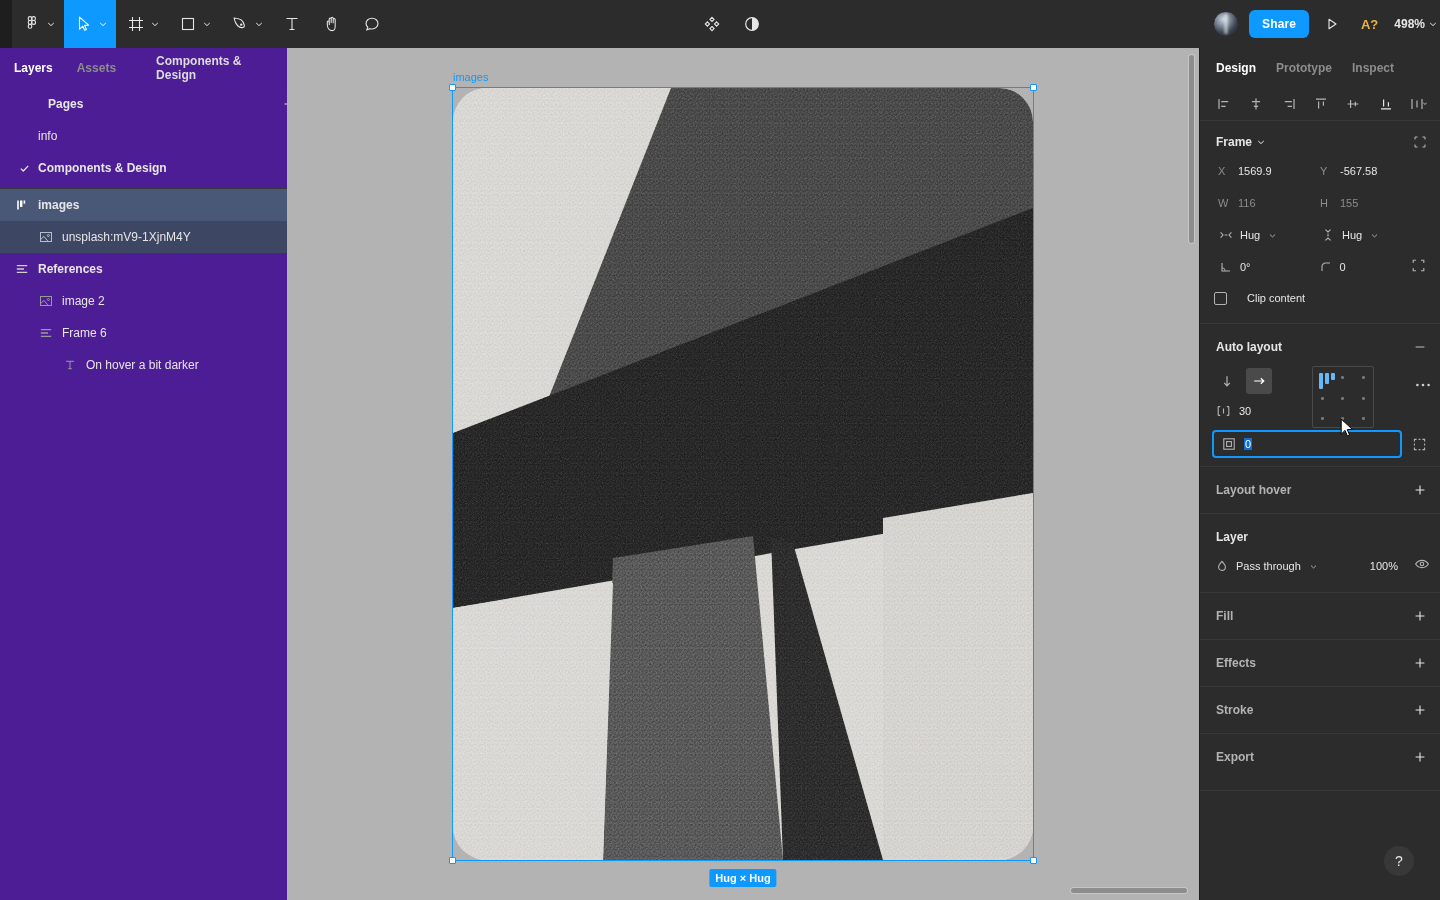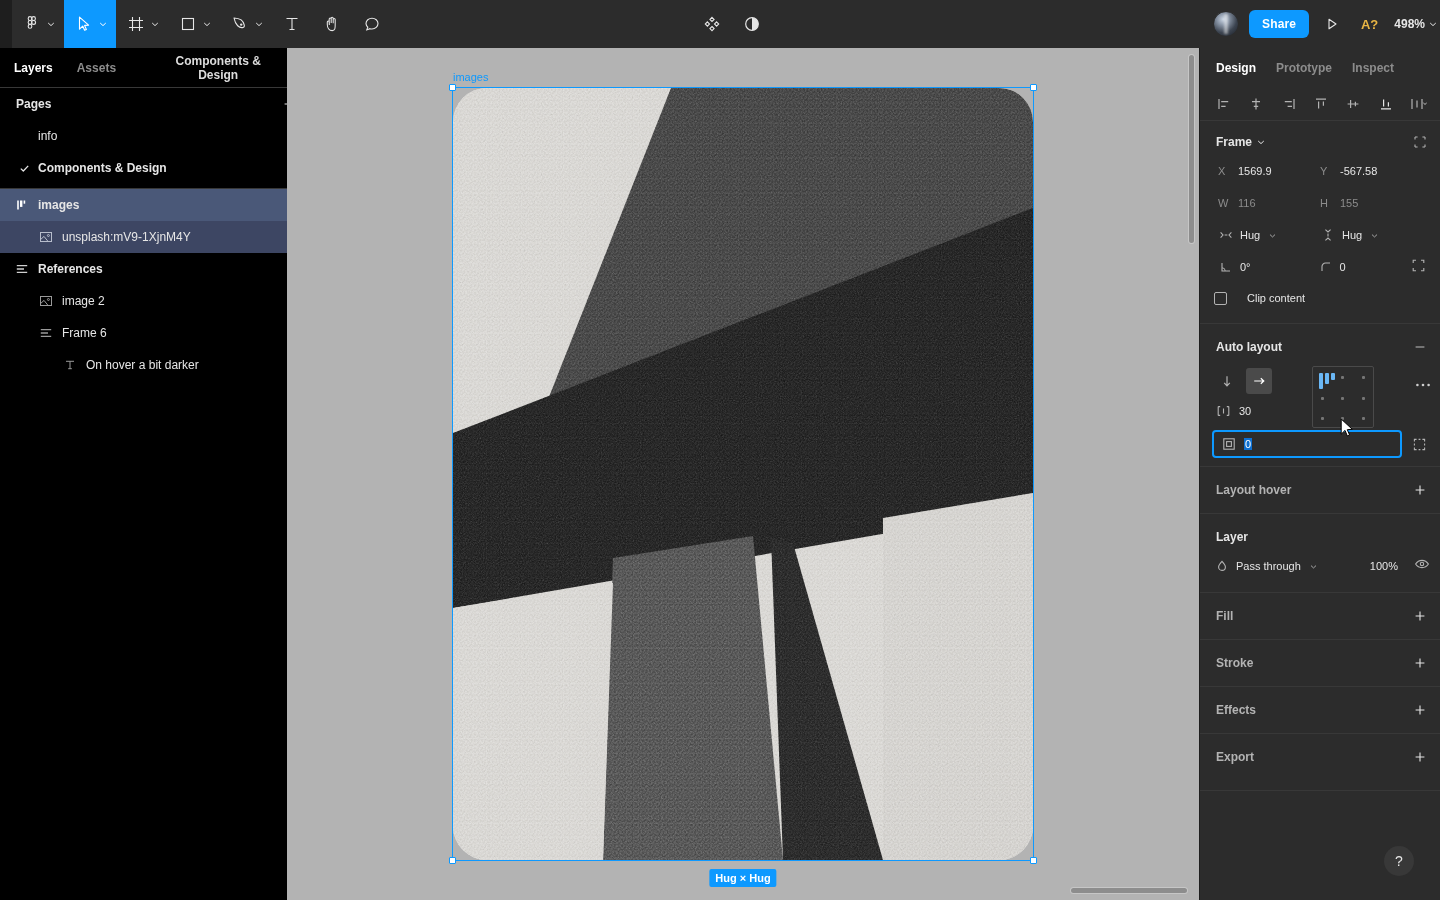--- a/index.html
+++ b/index.html
@@ -51,34 +51,34 @@
     background: #0d99ff; color: #fff; font-size: 12px; font-weight: 600;
     border-radius: 6px; padding: 7px 13px; cursor: default; letter-spacing: .1px;
   }
   .play-btn { width: 26px; height:26px; display:flex; align-items:center; justify-content:center; }
   .ai-btn { color: #e8b544; font-size: 13px; font-weight: 600; padding: 0 6px; }
   .zoom-ctl { display: flex; align-items: center; gap: 3px; color: #e6e6e6; font-size: 12px; font-weight: 600; padding-right: 4px;}
 
   
   .left-panel {
     position: absolute; left: 0; top: 48px; width: 310px; height: 852px;
-    background: #000000; border-right: 1px solid #1e1e1e; text-align: center;
+    background: #4c1d95; border-right: 1px solid #1e1e1e;
   }
   .lp-tabs {
     height: 40px; display:flex; align-items:center; padding: 0 14px; gap: 24px;
     border-bottom: 1px solid #383838;
   }
   .lp-tab { font-size: 12px; font-weight: 700; color: #8c8c8c; cursor: default; }
   .lp-tab.active { color: #ffffff; }
   .lp-file { margin-left: 16px; display:flex; align-items:center; gap:5px; font-size:12px; font-weight:600; color:#dcdcdc;}
   .pages-hdr {
     height: 32px; display: flex; align-items: center; justify-content: space-between;
     padding: 0 12px 0 16px;
   }
-  .pages-title { font-size: 12px; font-weight: 700; color: #e6e6e6; }
+  .pages-title { font-size: 12px; font-weight: 700; color: #e6e6e6; margin-left: 32px; }
   .plus-ico { width: 16px; height:16px; display:flex; align-items:center; justify-content:center; }
   .page-row {
     height: 32px; display: flex; align-items: center; font-size: 12px; color: #e6e6e6;
     padding-left: 16px; cursor: default;
   }
   .page-check { width: 16px; display:flex; align-items:center; justify-content:center; margin-right: 6px; }
   .page-label { font-weight: 400; }
   .page-row.sel .page-label { font-weight: 700; }
   .divider { height: 1px; background: #383838; margin: 4px 0 0; }
 
@@ -754,32 +754,32 @@
         <span class="plus-ico">
           <svg width="14" height="14" viewBox="0 0 14 14" fill="none" stroke="#e6e6e6" stroke-width="1.1">
               <path d="M7 2.6v8.8M2.6 7h8.8"></path>
             </svg>
         </span>
       </div>
     </div>
 
     <div class="sec">
       <div class="sec-hdr">
-        <span class="sec-title dim">Stroke</span>
+        <span class="sec-title dim">Effects</span>
         <span class="plus-ico">
           <svg width="14" height="14" viewBox="0 0 14 14" fill="none" stroke="#e6e6e6" stroke-width="1.1">
               <path d="M7 2.6v8.8M2.6 7h8.8"></path>
             </svg>
         </span>
       </div>
     </div>
 
     <div class="sec">
       <div class="sec-hdr">
-        <span class="sec-title dim">Effects</span>
+        <span class="sec-title dim">Stroke</span>
         <span class="plus-ico">
           <svg width="14" height="14" viewBox="0 0 14 14" fill="none" stroke="#e6e6e6" stroke-width="1.1">
               <path d="M7 2.6v8.8M2.6 7h8.8"></path>
             </svg>
         </span>
       </div>
     </div>
 
     <div class="sec">
       <div class="sec-hdr">

